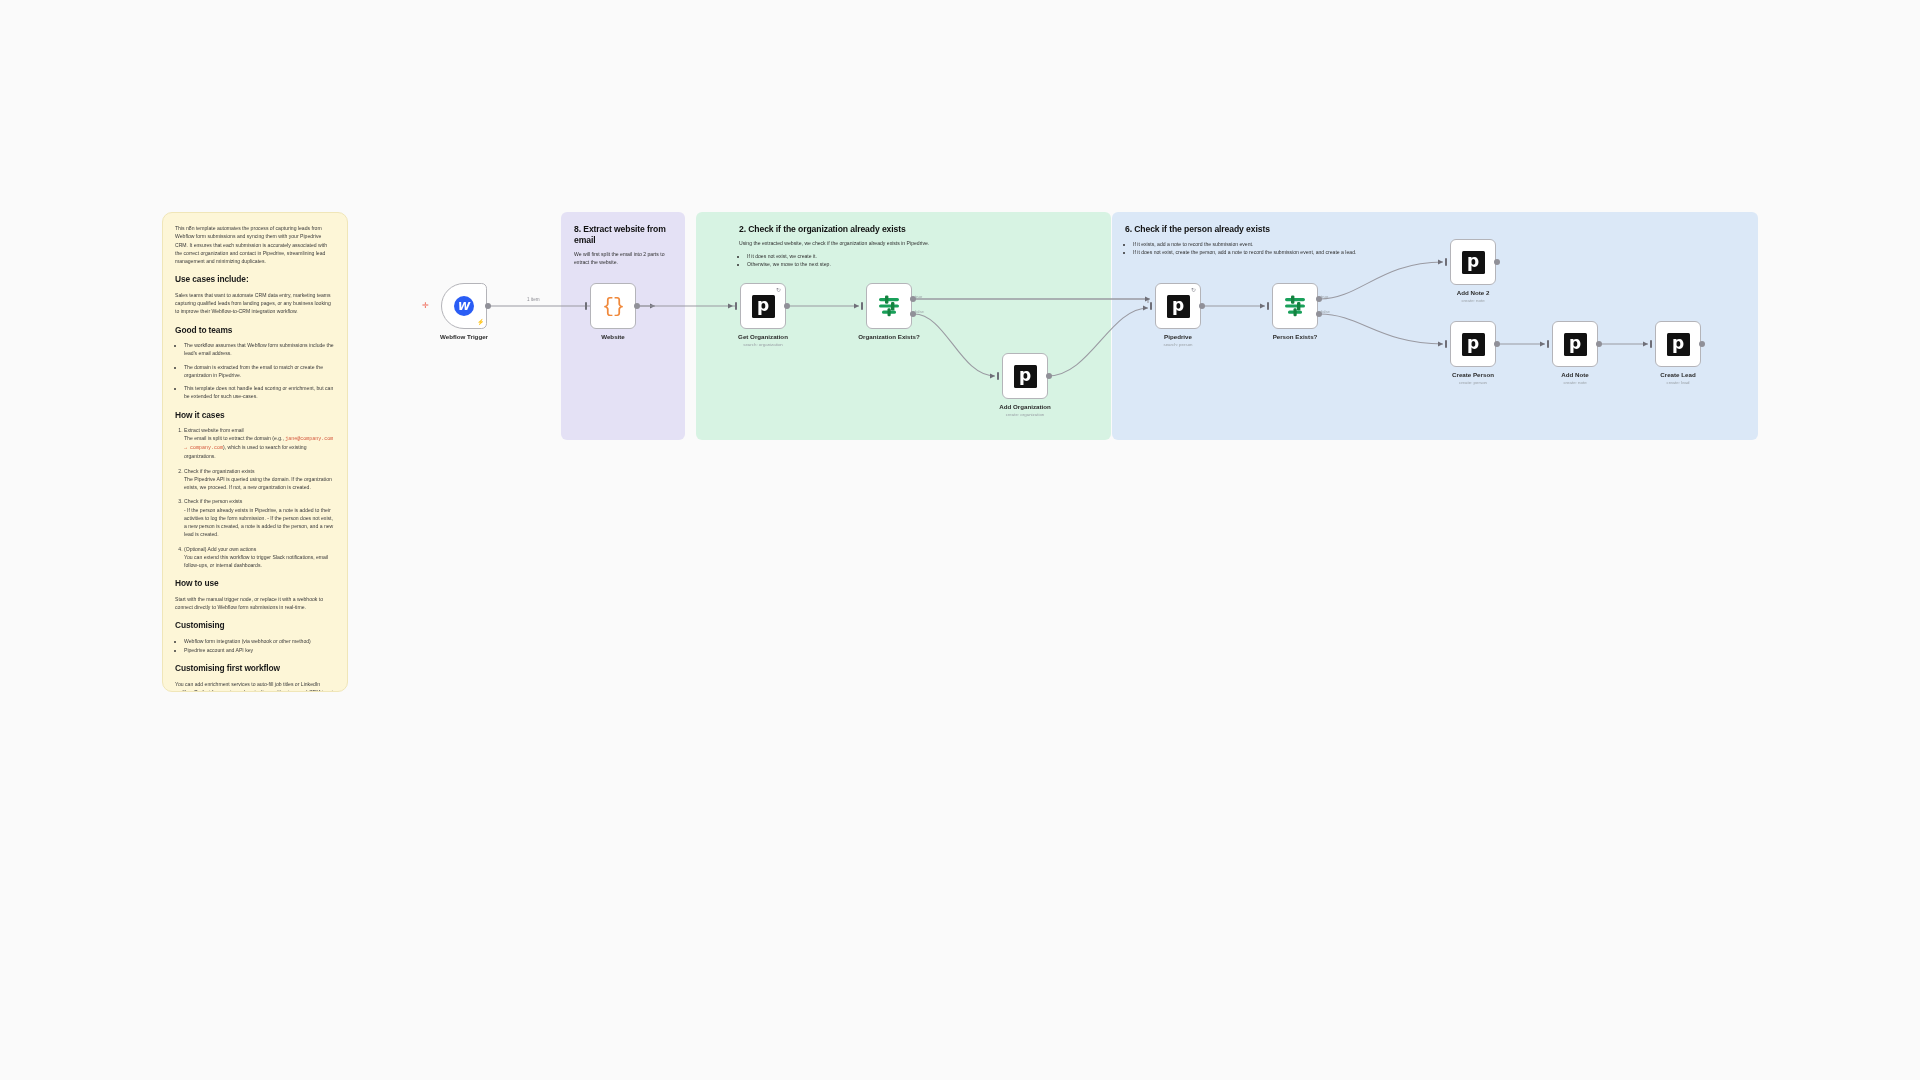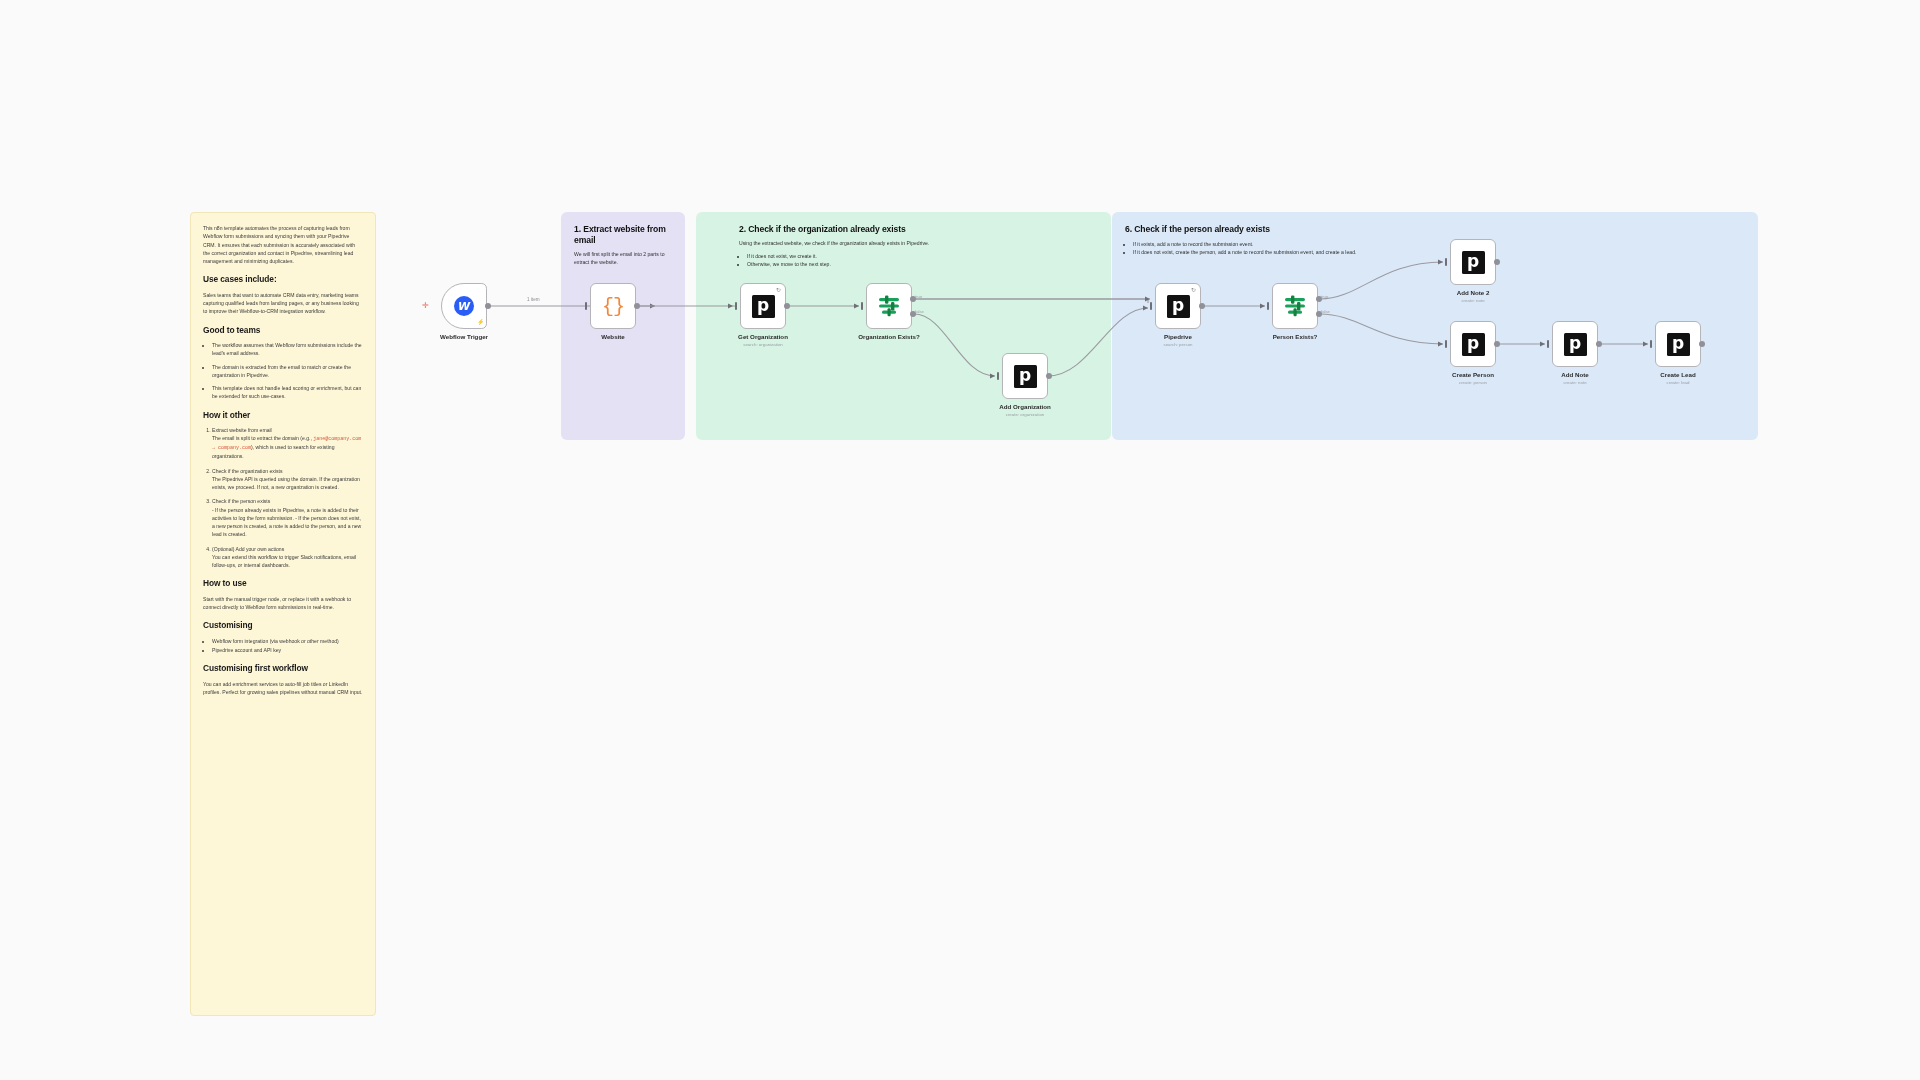--- a/index.html
+++ b/index.html
@@ -15,28 +15,27 @@
     position: relative;
     width: 1920px;
     height: 1080px;
     background: #fafafa;
   }
 
   
   .sticky {
     position: absolute;
     left: 162px; top: 212px;
-    width: 186px; height: 804px;
+    width: 186px; height: 480px;
     background: #fdf6d7;
     border: 1px solid #f0e6b8;
-    border-radius: 4px;
+    border-radius: 10px;
     padding: 11px 12px 12px 12px;
     overflow: hidden;
     color: #2b2b2b;
-    margin-left: 28px;
   }
   .sticky p { margin: 0 0 9px 0; font-size: 5.1px; line-height: 1.62; color: #3a3a3a; }
   .sticky h2 { margin: 9px 0 6px 0; font-size: 8.4px; line-height: 1.25; font-weight: 700; color: #1a1a1a; letter-spacing: -0.1px;}
   .sticky ul { margin: 0 0 8px 0; padding-left: 9px; }
   .sticky ul li { font-size: 5.1px; line-height: 1.62; margin-bottom: 5px; color: #3a3a3a; }
   .sticky ol { margin: 0 0 6px 0; padding-left: 9px; }
   .sticky ol li { font-size: 5.1px; line-height: 1.62; margin-bottom: 6px; color: #3a3a3a; }
   .sticky ol li .sub { display: block; }
   .sticky code.inline { color: #d4553a; font-family: "Liberation Mono", monospace; font-size: 5px; }
   .sticky ul.compact li { margin-bottom: 1px; }
@@ -196,21 +195,21 @@
     <h2>Use cases include:</h2>
     <p>Sales teams that want to automate CRM data entry, marketing teams capturing qualified leads from landing pages, or any business looking to improve their Webflow-to-CRM integration workflow.</p>
 
     <h2>Good to teams</h2>
     <ul>
       <li>The workflow assumes that Webflow form submissions include the lead's email address.</li>
       <li>The domain is extracted from the email to match or create the organization in Pipedrive.</li>
       <li>This template does not handle lead scoring or enrichment, but can be extended for such use-cases.</li>
     </ul>
 
-    <h2>How it other</h2>
+    <h2>How it cases</h2>
     <ol>
       <li>
         <span>Extract website from email</span>
         <span class="sub"><span>The email is split to extract the domain (e.g., </span><code class="inline">jane@company.com → company.com</code><span>), which is used to search for existing organizations.</span></span>
       </li>
       <li>
         <span>Check if the organization exists</span>
         <span class="sub">The Pipedrive API is queried using the domain. If the organization exists, we proceed. If not, a new organization is created.</span>
       </li>
       <li>
@@ -230,21 +229,21 @@
     <ul class="compact">
       <li>Webflow form integration (via webhook or other method)</li>
       <li>Pipedrive account and API key</li>
     </ul>
 
     <h2>Customising first workflow</h2>
     <p>You can add enrichment services to auto-fill job titles or LinkedIn profiles. Perfect for growing sales pipelines without manual CRM input.</p>
   </div>
 
   <div class="section" id="sec1">
-    <h3>1. Extract website from email</h3>
+    <h3>8. Extract website from email</h3>
     <p class="lead">We will first split the email into 2 parts to extract the website.</p>
   </div>
 
   <div class="section" id="sec2">
     <h3>2. Check if the organization already exists</h3>
     <p class="lead">Using the extracted website, we check if the organization already exists in Pipedrive.</p>
     <ul>
       <li>If it does not exist, we create it.</li>
       <li>Otherwise, we move to the next step.</li>
     </ul>

